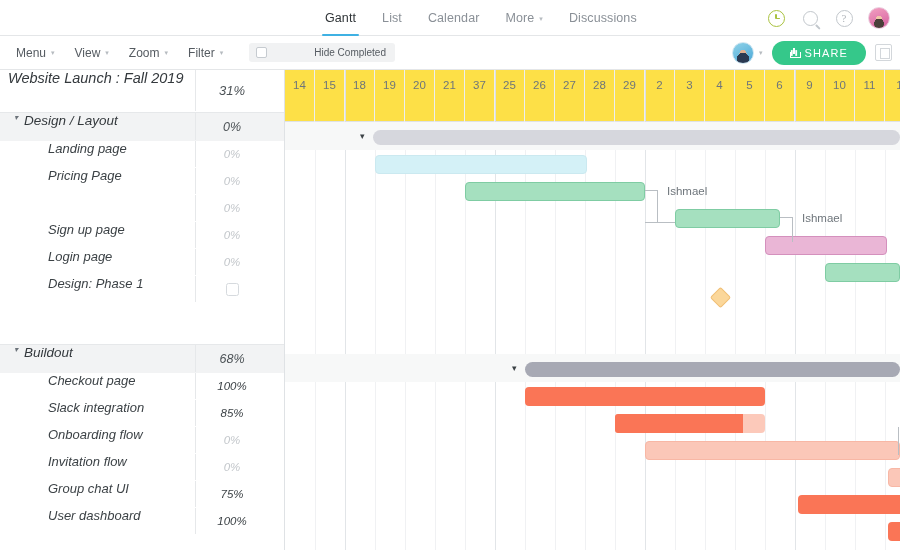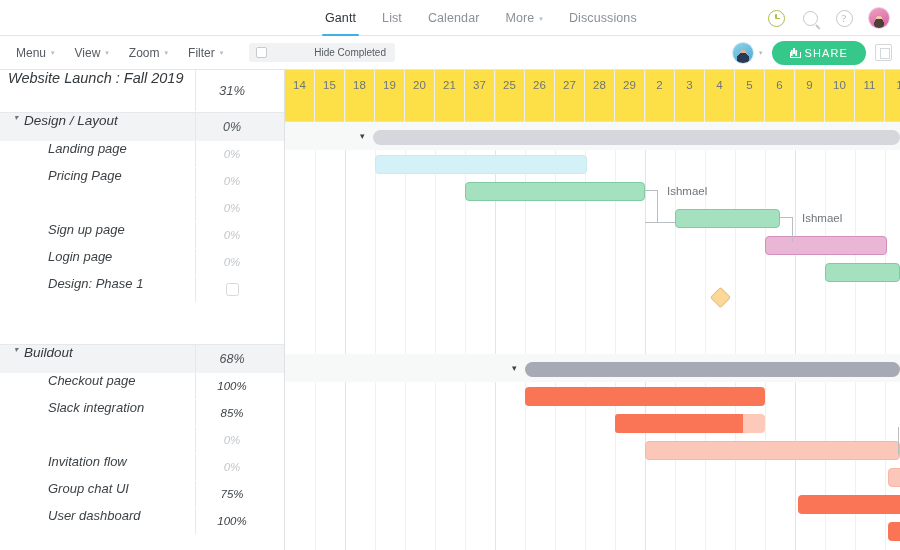--- a/index.html
+++ b/index.html
@@ -294,20 +294,21 @@
         <span class="lp-pct">100%</span>
       </div>
     </div>
     <div class="lp-row lp-task">
       <div class="lp-name">Slack integration</div>
       <div class="lp-pct-cell">
         <span class="lp-pct">85%</span>
       </div>
     </div>
     <div class="lp-row lp-task">
+      <div class="lp-name">Onboarding flow</div>
       <div class="lp-pct-cell">
         <span class="lp-pct zero">0%</span>
       </div>
     </div>
     <div class="lp-row lp-task">
       <div class="lp-name">Invitation flow</div>
       <div class="lp-pct-cell">
         <span class="lp-pct zero">0%</span>
       </div>
     </div>

